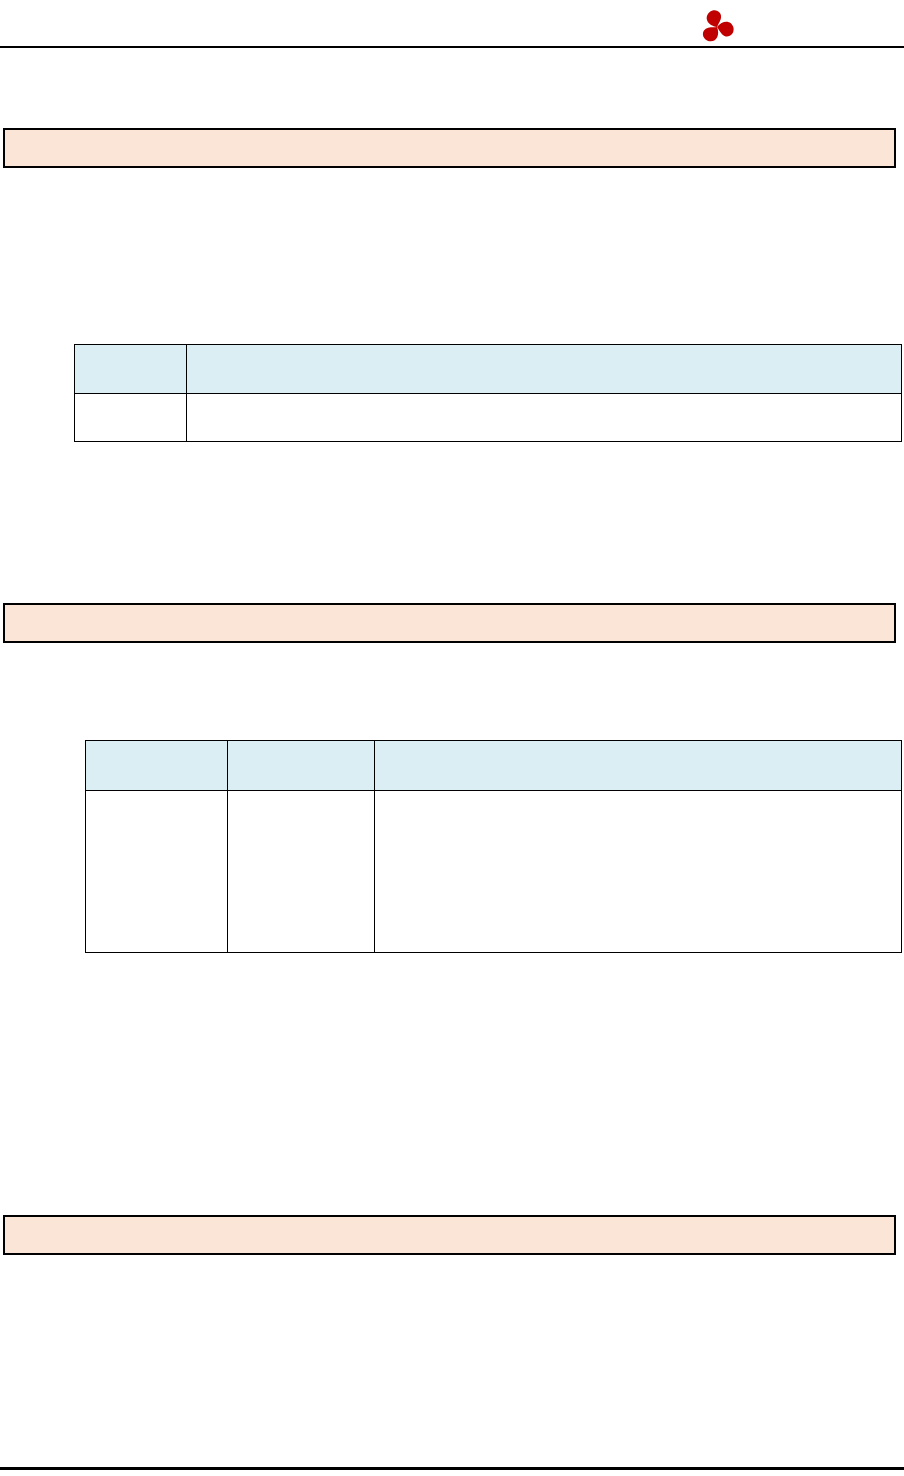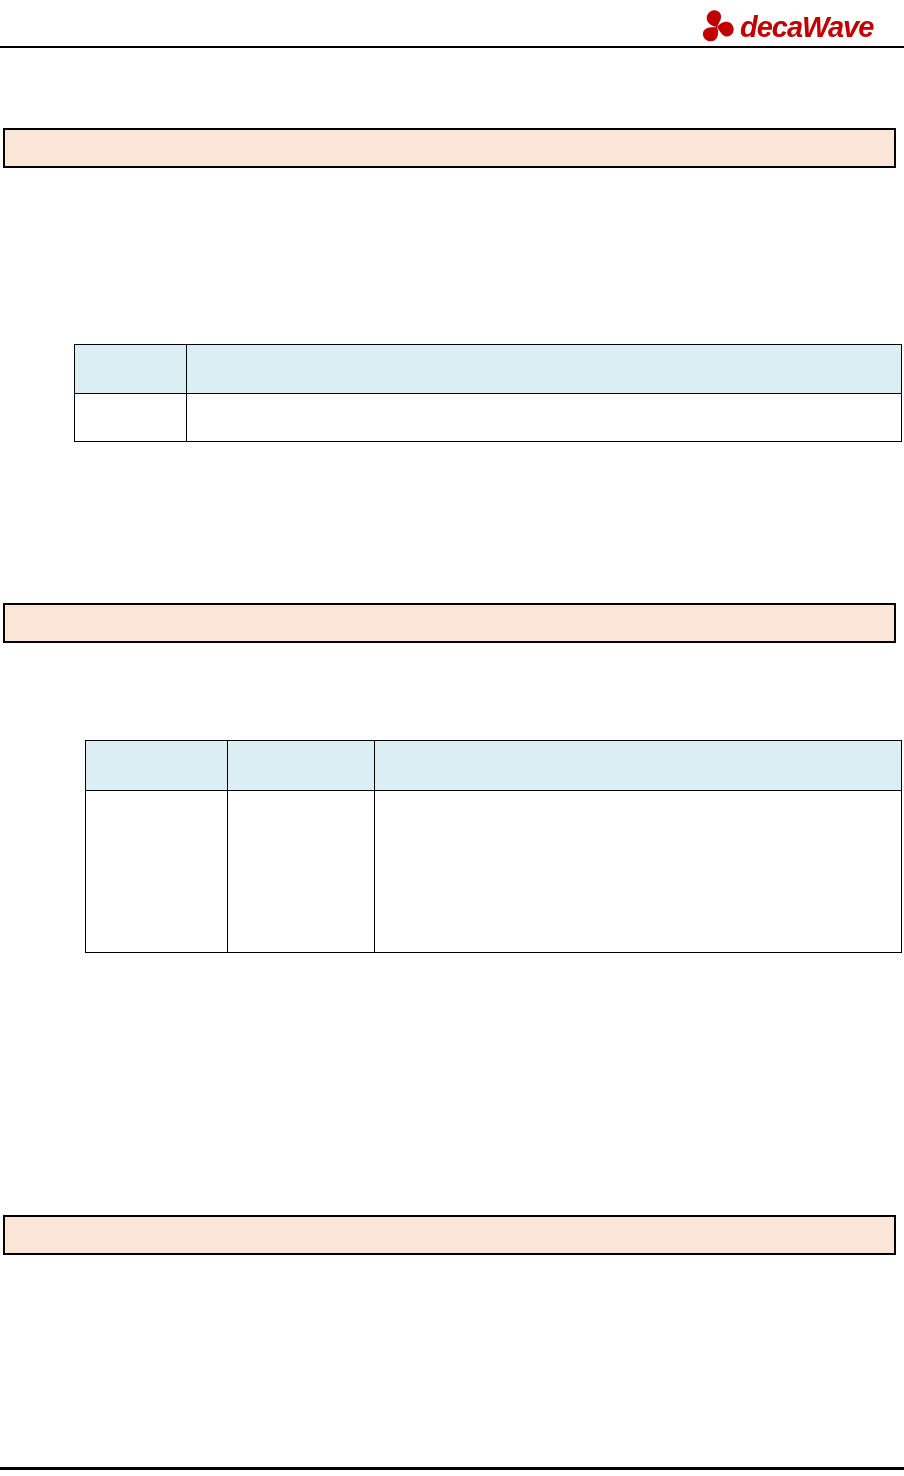--- a/index.html
+++ b/index.html
@@ -85,21 +85,20 @@
 <div class="page">
 
   <div class="logo">
     <svg class="logo-mark" viewBox="0 0 100 100">
       <g fill="#c00000">
         <path d="M50 50 C 28 47, 18 28, 32 15 C 45 4, 64 14, 59 31 C 56 40, 52 45, 50 50 Z"></path>
         <path d="M50 50 C 28 47, 18 28, 32 15 C 45 4, 64 14, 59 31 C 56 40, 52 45, 50 50 Z" transform="rotate(120 50 50)"></path>
         <path d="M50 50 C 28 47, 18 28, 32 15 C 45 4, 64 14, 59 31 C 56 40, 52 45, 50 50 Z" transform="rotate(240 50 50)"></path>
       </g>
     </svg>
-    <span class="logo-text">decaWave</span>
   </div>
 
   <div class="header-rule"></div>
 
   <div class="section-bar bar-1">
     <span></span>
   </div>
 
   <div class="section-bar bar-2">
     <span></span>

